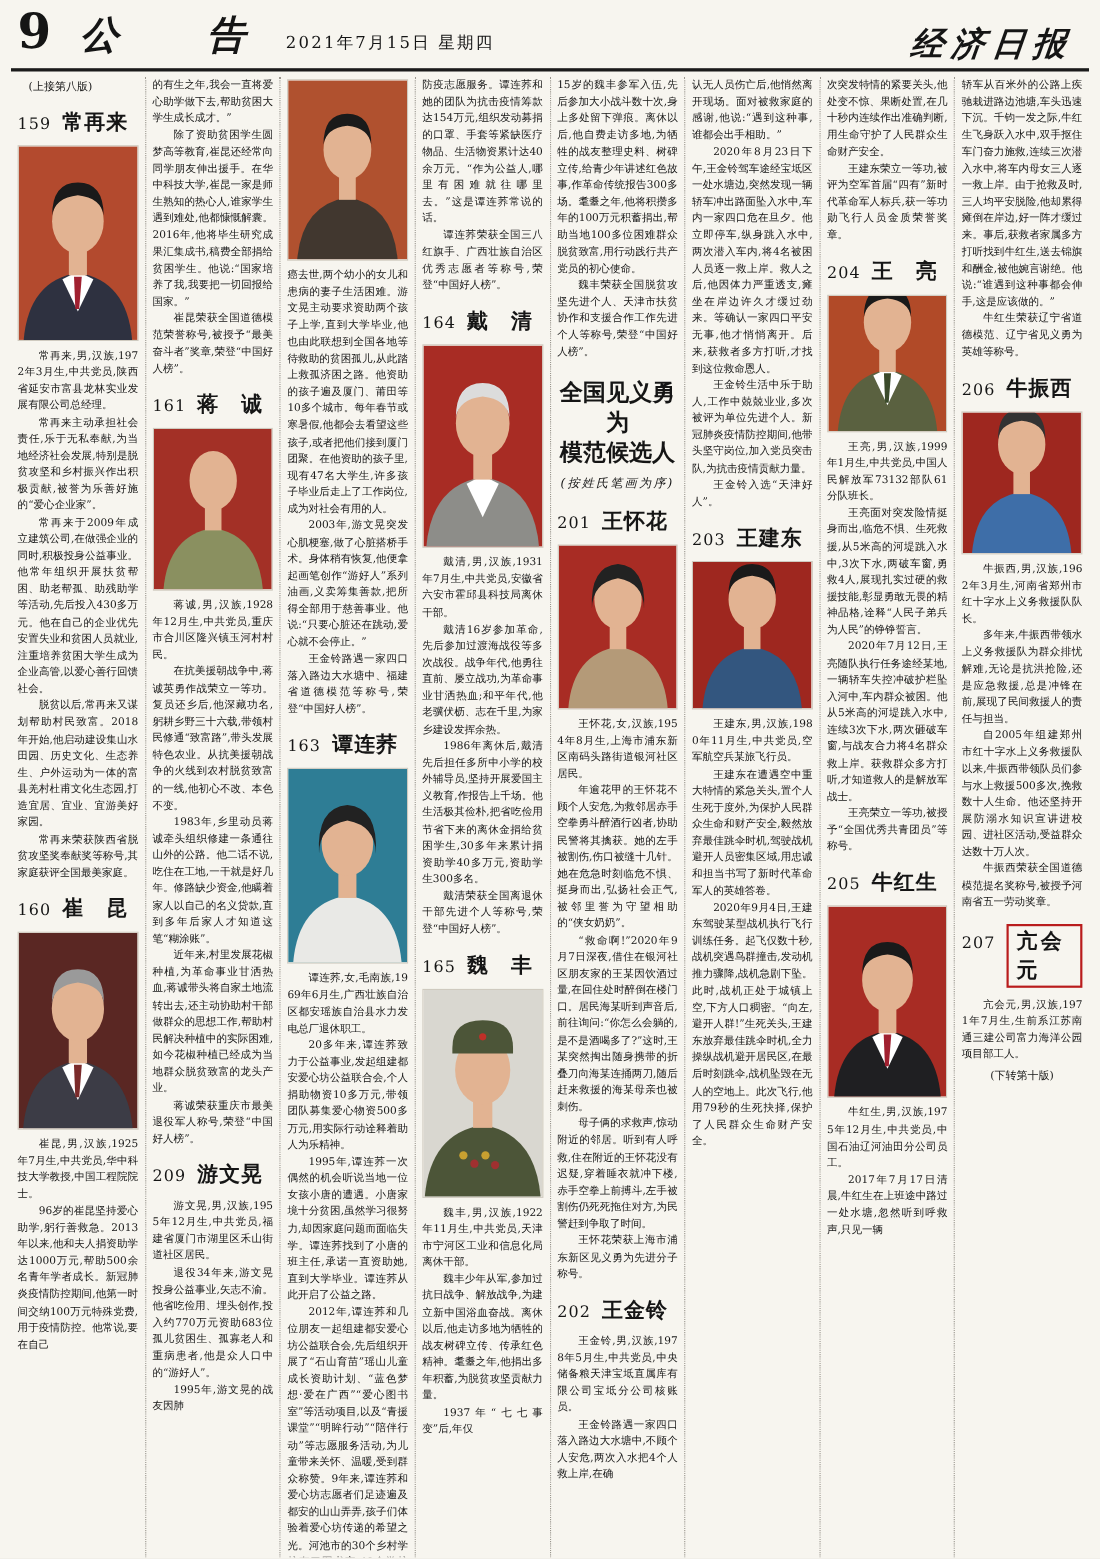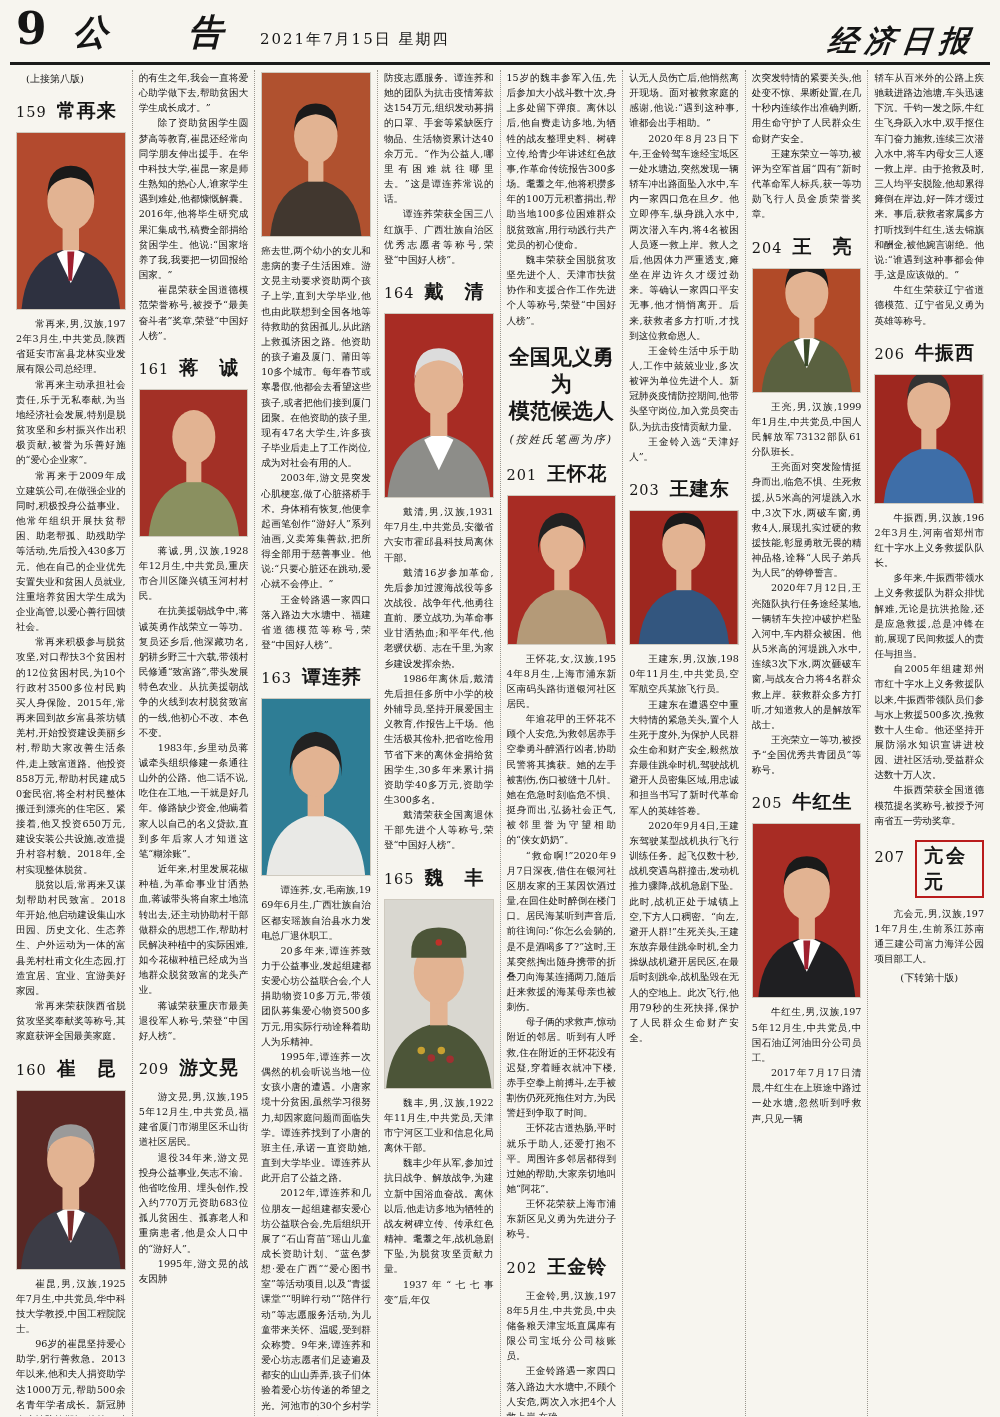--- a/index.html
+++ b/index.html
@@ -65,21 +65,20 @@
             <path d="M38,103 L50,97 L62,103 L50,128 Z" fill="#ffffff"></path>
             <path d="M47,101 L53,101 L51,126 L48,126 Z" fill="#a02030"></path>
             <rect x="43" y="76" width="14" height="24" fill="#e2b392"></rect>
             <ellipse cx="50" cy="58" rx="20" ry="25" fill="#e2b392"></ellipse>
             <path d="M30,54 Q30,28 50,28 Q70,28 70,54 Q68,40 50,38 Q32,40 30,54 Z" fill="#1a1a1a"></path>
           </svg>
         </div>
         <p class="para">常再来,男,汉族,1972年3月生,中共党员,陕西省延安市富县龙林实业发展有限公司总经理。</p>
         <p class="para">常再来主动承担社会责任,乐于无私奉献,为当地经济社会发展,特别是脱贫攻坚和乡村振兴作出积极贡献,被誉为乐善好施的“爱心企业家”。</p>
         <p class="para">常再来于2009年成立建筑公司,在做强企业的同时,积极投身公益事业。他常年组织开展扶贫帮困、助老帮孤、助残助学等活动,先后投入430多万元。他在自己的企业优先安置失业和贫困人员就业,注重培养贫困大学生成为企业高管,以爱心善行回馈社会。</p>
-        <p class="para">常再来积极参与脱贫攻坚,对口帮扶3个贫困村的12位贫困村民,为10个行政村3500多位村民购买人身保险。2015年,常再来回到故乡富县茶坊镇羌村,开始投资建设美丽乡村,帮助大家改善生活条件,走上致富道路。他投资858万元,帮助村民建成50套民宿,将全村村民整体搬迁到漂亮的住宅区。紧接着,他又投资650万元,建设安装公共设施,改造提升村容村貌。2018年,全村实现整体脱贫。</p>
         <p class="para">脱贫以后,常再来又谋划帮助村民致富。2018年开始,他启动建设集山水田园、历史文化、生态养生、户外运动为一体的富县羌村杜甫文化生态园,打造宜居、宜业、宜游美好家园。</p>
         <p class="para">常再来荣获陕西省脱贫攻坚奖奉献奖等称号,其家庭获评全国最美家庭。</p>
         <div class="entry-heading">
           <span class="num">160</span>
           <span class="nm">崔　昆</span>
         </div>
         <div class="photo" style="height: 180px;">
           <svg viewBox="0 0 100 150" preserveAspectRatio="xMidYMax slice" xmlns="http://www.w3.org/2000/svg">
             <rect x="0" y="0" width="100" height="150" fill="#5a2723"></rect>
             <path d="M8,150 Q12,104 50,98 Q88,104 92,150 Z" fill="#3c3c46"></path>
@@ -186,21 +185,21 @@
             <ellipse cx="50" cy="58" rx="20" ry="25" fill="#e2b392"></ellipse>
             <path d="M28,42 Q28,22 50,22 Q72,22 72,42 L72,46 L28,46 Z" fill="#4c5538"></path>
             <circle cx="50" cy="34" r="2.6" fill="#c03028"></circle>
             <circle cx="36" cy="120" r="3" fill="#c8a030"></circle>
             <circle cx="44" cy="126" r="3" fill="#a03030"></circle>
             <circle cx="52" cy="120" r="3" fill="#c8a030"></circle>
             <circle cx="59" cy="127" r="3" fill="#a03030"></circle>
           </svg>
         </div>
         <p class="para">魏丰,男,汉族,1922年11月生,中共党员,天津市宁河区工业和信息化局离休干部。</p>
-        <p class="para">魏丰少年从军,参加过抗日战争、解放战争,为建立新中国浴血奋战。离休以后,他走访多地为牺牲的战友树碑立传、传承红色精神。耄耋之年,战机急剧下坠,为脱贫攻坚贡献力量。</p>
+        <p class="para">魏丰少年从军,参加过抗日战争、解放战争,为建立新中国浴血奋战。离休以后,他走访多地为牺牲的战友树碑立传、传承红色精神。耄耋之年,他捐出多年积蓄,为脱贫攻坚贡献力量。</p>
         <p class="para">1937年“七七事变”后,年仅</p>
       </div>
       <div class="col">
         <p class="para cont">15岁的魏丰参军入伍,先后参加大小战斗数十次,身上多处留下弹痕。离休以后,他自费走访多地,为牺牲的战友整理史料、树碑立传,给青少年讲述红色故事,作革命传统报告300多场。耄耋之年,他将积攒多年的100万元积蓄捐出,帮助当地100多位困难群众脱贫致富,用行动践行共产党员的初心使命。</p>
         <p class="para">魏丰荣获全国脱贫攻坚先进个人、天津市扶贫协作和支援合作工作先进个人等称号,荣登“中国好人榜”。</p>
         <div class="section-box">
           <div class="sb-l1">全国见义勇为</div>
           <div class="sb-l2">模范候选人</div>
           <div class="sb-l3">(按姓氏笔画为序)</div>
         </div>
@@ -214,21 +213,20 @@
             <path d="M8,150 Q12,104 50,98 Q88,104 92,150 Z" fill="#b49a78"></path>
             <rect x="43" y="76" width="14" height="24" fill="#e2b392"></rect>
             <ellipse cx="50" cy="58" rx="20" ry="25" fill="#e2b392"></ellipse>
             <path d="M28,66 Q26,30 50,28 Q74,30 72,66 Q72,44 50,40 Q28,44 28,66 Z" fill="#222222"></path>
           </svg>
         </div>
         <p class="para">王怀花,女,汉族,1954年8月生,上海市浦东新区南码头路街道银河社区居民。</p>
         <p class="para">年逾花甲的王怀花不顾个人安危,为救邻居赤手空拳勇斗醉酒行凶者,协助民警将其擒获。她的左手被割伤,伤口被缝十几针。她在危急时刻临危不惧、挺身而出,弘扬社会正气,被邻里誉为守望相助的“侠女奶奶”。</p>
         <p class="para">“救命啊!”2020年9月7日深夜,借住在银河社区朋友家的王某因饮酒过量,在回住处时醉倒在楼门口。居民海某听到声音后,前往询问:“你怎么会躺的,是不是酒喝多了?”这时,王某突然掏出随身携带的折叠刀向海某连捅两刀,随后赶来救援的海某母亲也被刺伤。</p>
         <p class="para">母子俩的求救声,惊动附近的邻居。听到有人呼救,住在附近的王怀花没有迟疑,穿着睡衣就冲下楼,赤手空拳上前搏斗,左手被割伤仍死死拖住对方,为民警赶到争取了时间。</p>
-        <p class="para">王怀花古道热肠,平时就乐于助人,还爱打抱不平。周围许多邻居都得到过她的帮助,大家亲切地叫她“阿花”。</p>
         <p class="para">王怀花荣获上海市浦东新区见义勇为先进分子称号。</p>
         <div class="entry-heading">
           <span class="num">202</span>
           <span class="nm">王金铃</span>
         </div>
         <p class="para">王金铃,男,汉族,1978年5月生,中共党员,中央储备粮天津宝坻直属库有限公司宝坻分公司核账员。</p>
         <p class="para">王金铃路遇一家四口落入路边大水塘中,不顾个人安危,两次入水把4个人救上岸,在确</p>
       </div>
       <div class="col">
         <p class="para cont">认无人员伤亡后,他悄然离开现场。面对被救家庭的感谢,他说:“遇到这种事,谁都会出手相助。”</p>

